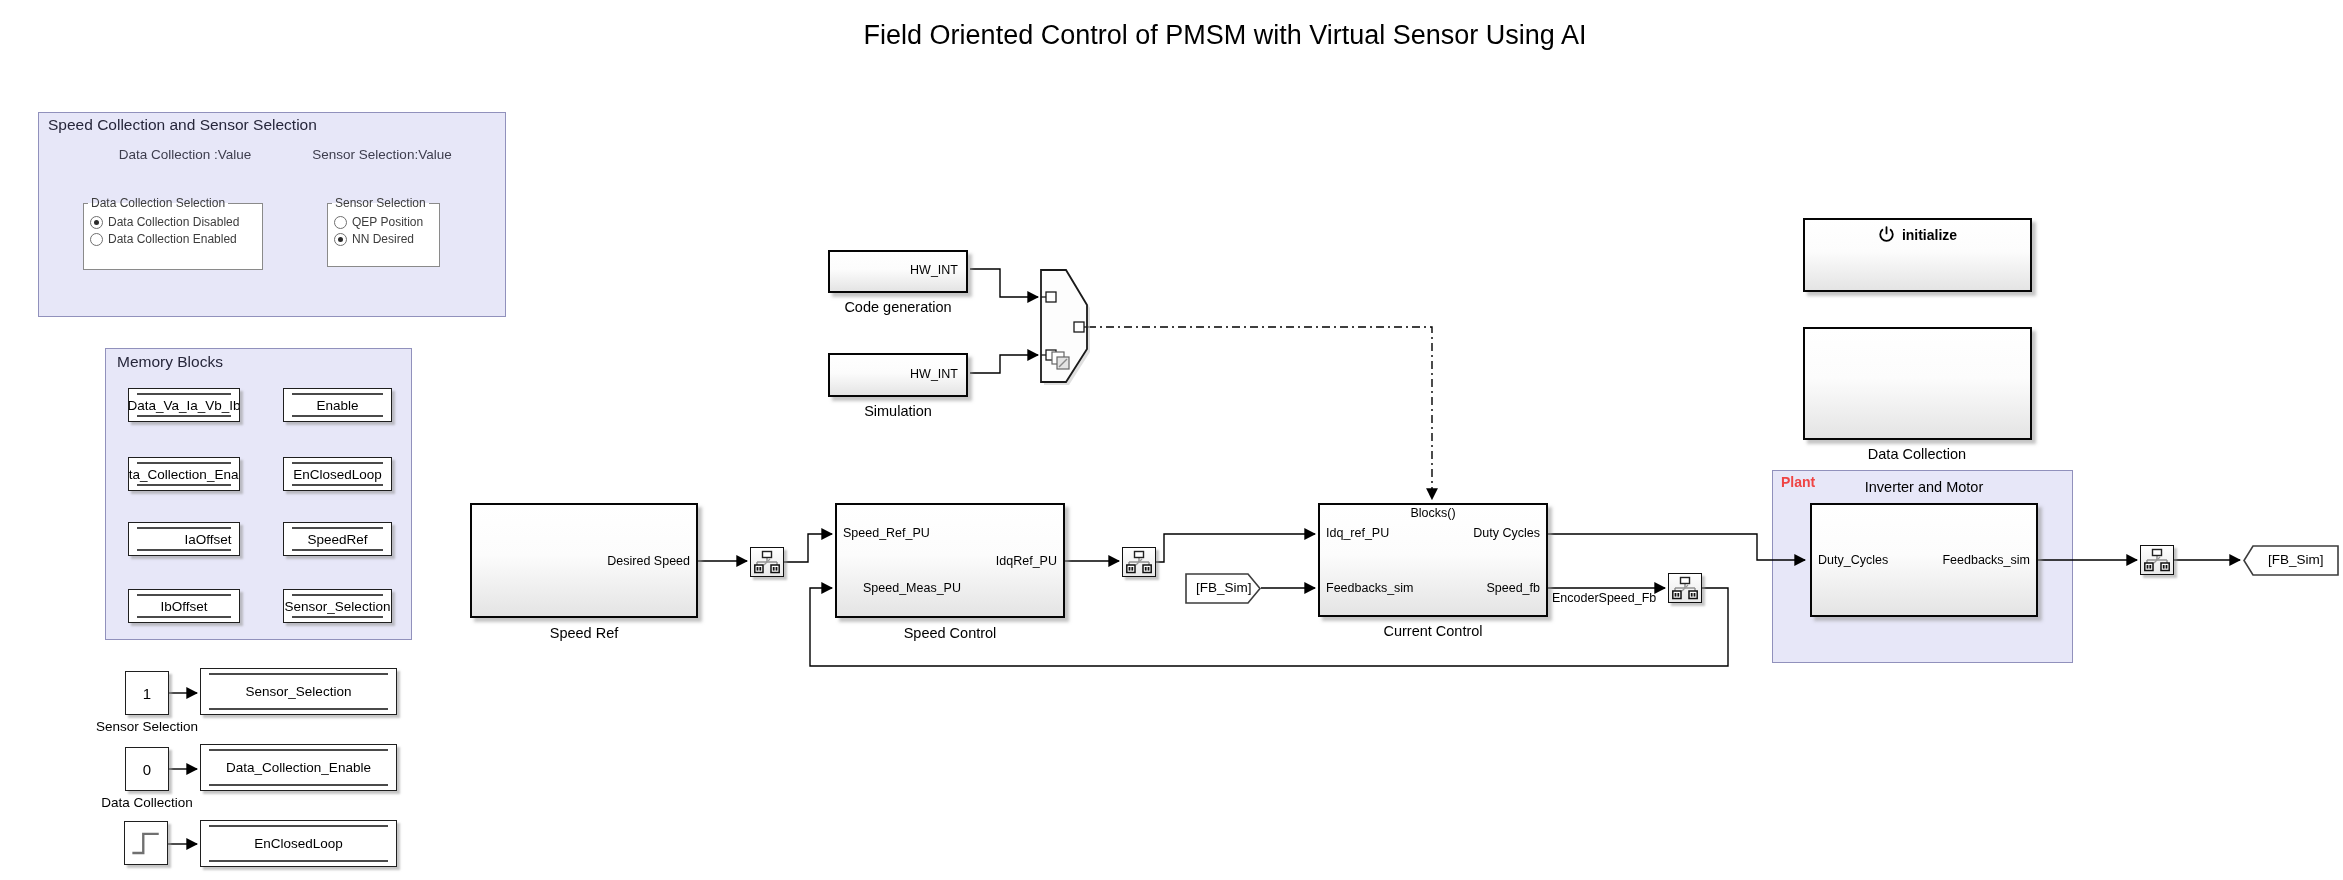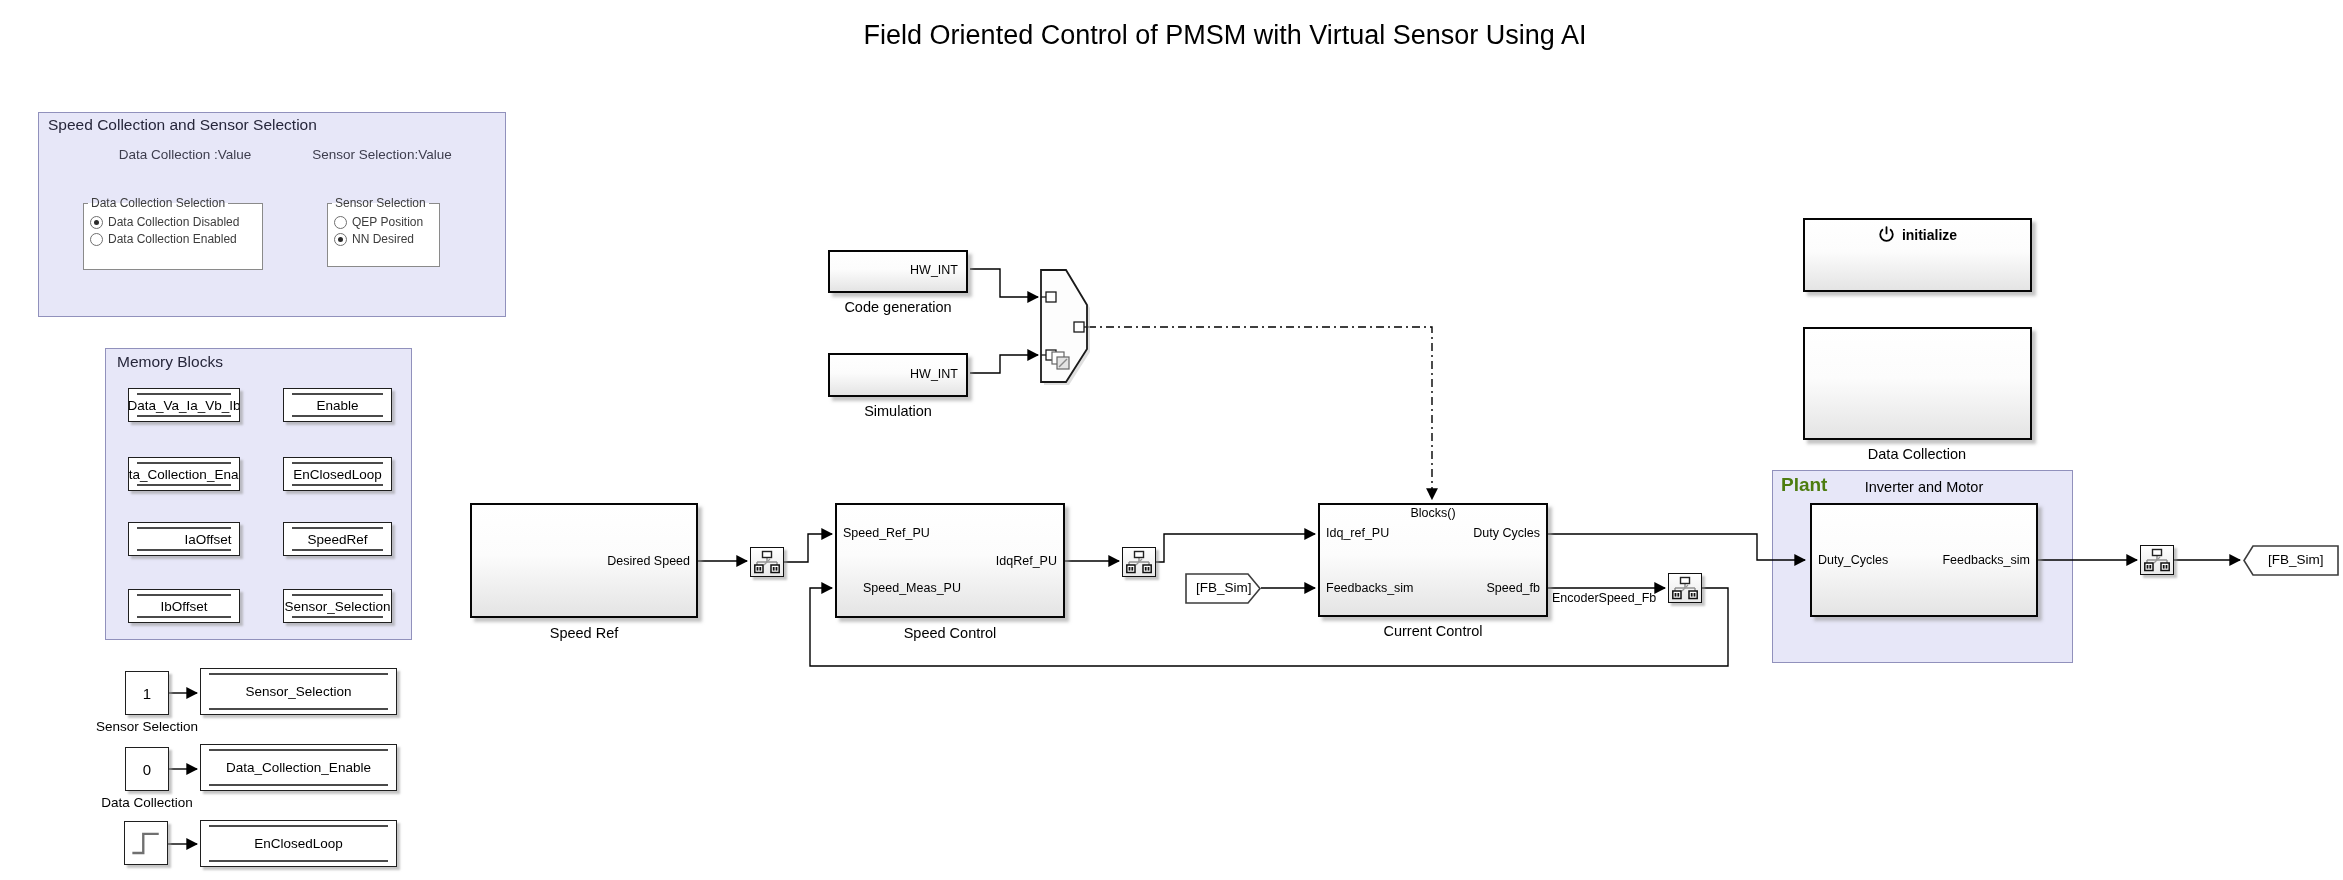--- a/index.html
+++ b/index.html
@@ -3,21 +3,21 @@
 <meta charset="utf-8">
 <style>
   html,body{margin:0;padding:0;background:#fff;}
   #canvas{position:relative;width:2343px;height:880px;background:#ffffff;
           font-family:"Liberation Sans",sans-serif;color:#000;overflow:hidden;}
   .abs{position:absolute;box-sizing:border-box;}
 
   
   .panel{background:#e7e7f8;border:1.5px solid #9191bc;z-index:1;}
   .panel-title{font-size:15.5px;color:#26263a;white-space:nowrap;}
-  .plant-title{font-size:19px;font-weight:bold;color:#4d7c0f;}
+  .plant-title{font-size:14px;font-weight:bold;color:#ef4444;}
 
   
   .subsys{background:linear-gradient(180deg,#ffffff 0%,#fcfcfc 45%,#e4e4e4 100%);
           border:2px solid #050505;box-shadow:4px 4px 3px rgba(150,150,150,.55);z-index:10;}
   .blk-label{font-size:14.5px;text-align:center;white-space:nowrap;z-index:11;}
   .port-label{font-size:12.5px;white-space:nowrap;z-index:11;}
   .port-right{text-align:right;}
 
   
   .ds{background:#fff;border:1.5px solid #1f1f1f;box-shadow:3px 3px 2px rgba(150,150,150,.55);

